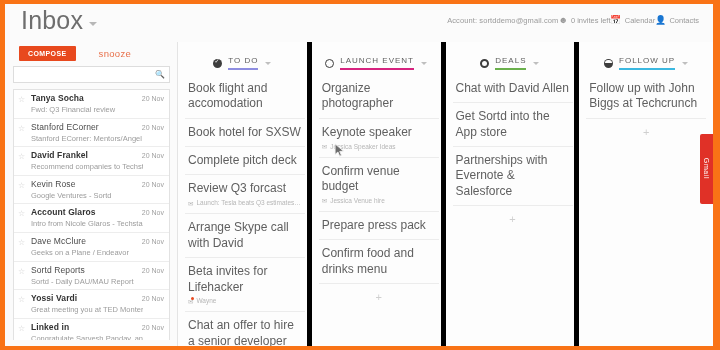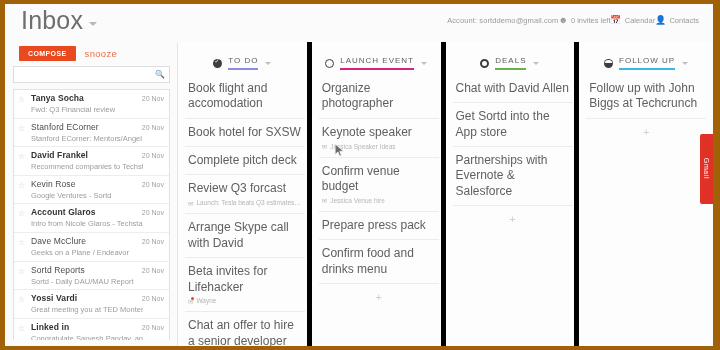--- a/index.html
+++ b/index.html
@@ -7,21 +7,21 @@
   body {
     font-family: "Liberation Sans", sans-serif;
     background: #2196f3;
     font-size: 11px;
     color: #555;
   }
   
   #frame {
     position: absolute;
     left: 0; top: 0; width: 720px; height: 350px;
-    background: #a16207;
+    background: #f97316;
   }
   #app {
     position: absolute;
     left: 5px; top: 4px; width: 708px; height: 342px;
     background: #ffffff;
     overflow: hidden;
   }
 
   
   #topbar {
@@ -50,21 +50,21 @@
   #acct-txt { letter-spacing: .1px; }
 
   
   #sidebar {
     position: absolute; left: 0; top: 38px; width: 173px; height: 304px;
     background: #fbfbfb;
     border-right: 1px solid #e4e4e4;
   }
   #compose-row {
     position: absolute; left: 14px; top: 4px;
-    display: flex; align-items: center; gap: 9px;
+    display: flex; align-items: center; gap: 23px;
   }
   #compose-btn {
     background: #e8491e;
     color: #fff; font-size: 7px; font-weight: bold;
     letter-spacing: .4px;
     padding: 4px 9px 4px 9px;
     border: none; border-radius: 1px;
     text-transform: uppercase;
     cursor: pointer;
   }

